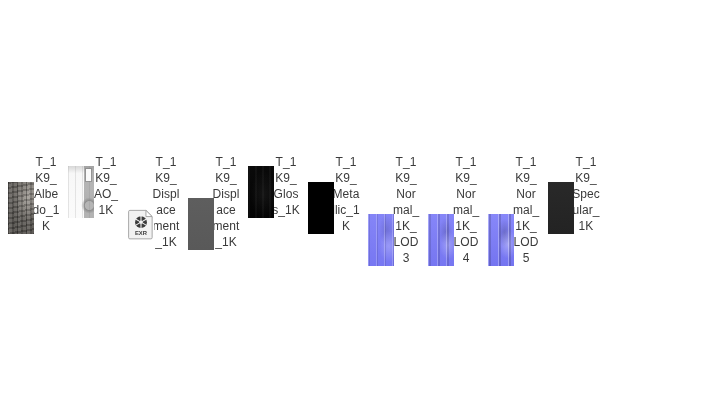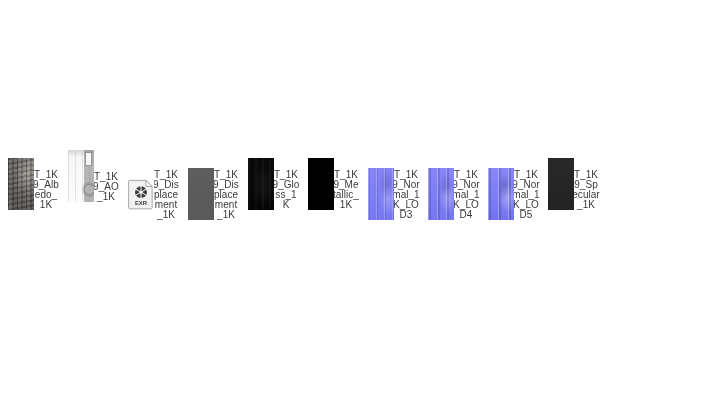--- a/index.html
+++ b/index.html
@@ -43,25 +43,25 @@
 
   .thumb-img {
     position: absolute;
     left: 0;
     top: 0;
     width: 100%;
     height: 100%;
   }
 
   .file-label {
-    margin-top: 20px;
+    margin-top: 4px;
     width: 56px;
     margin-left: -2px;
-    font-size: 10px;
-    line-height: 10px;
+    font-size: 12px;
+    line-height: 16px;
     color: #3a3a3a;
     text-align: center;
     word-break: break-all;
     letter-spacing: 0.05px;
   }
 
   
 
   
   .tex-albedo {

